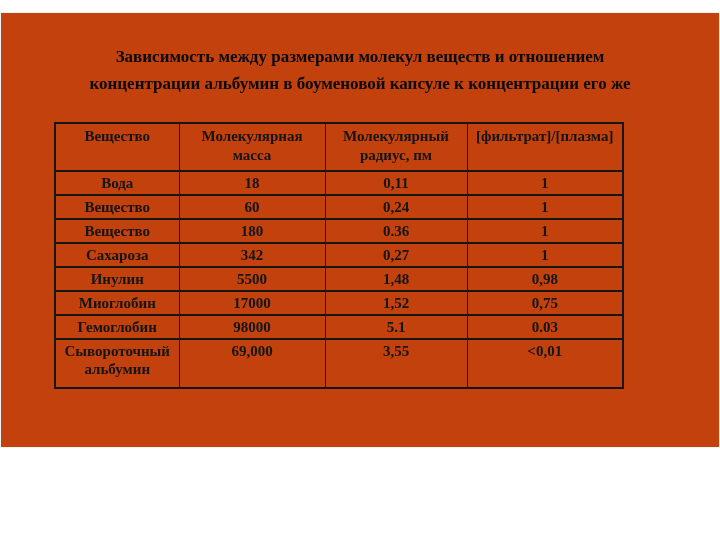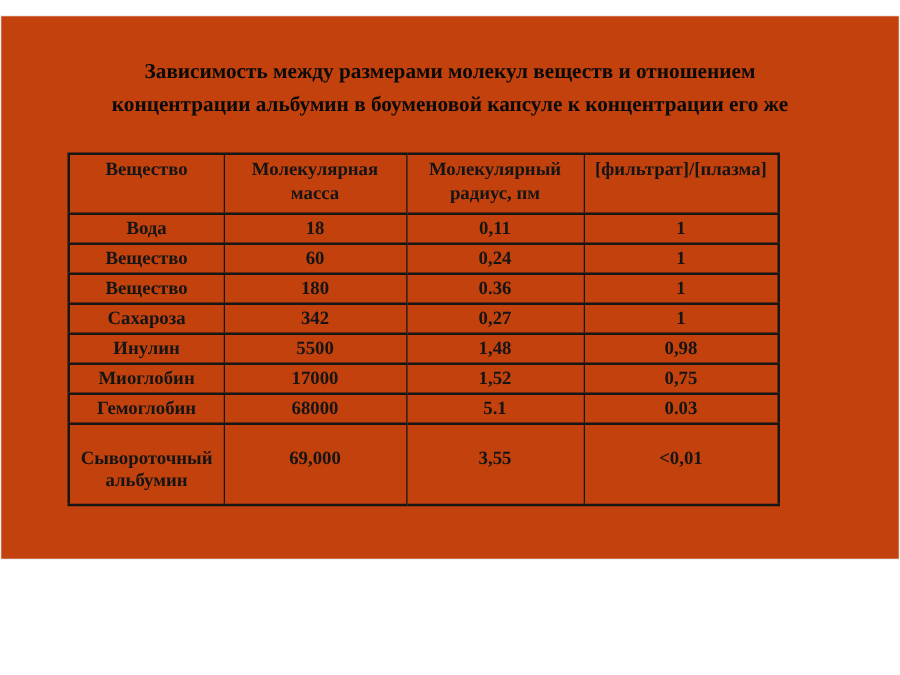--- a/index.html
+++ b/index.html
@@ -61,21 +61,21 @@
   }
   th .hline { display: block; }
   td {
     height: 20px;
     vertical-align: middle;
     line-height: 18px;
   }
   tr.tall-row td {
     height: 44px;
     vertical-align: top;
-    padding-top: 18px;
+    padding-top: 2px;
   }
 </style>
 </head>
 <body>
 
 <div class="page">
 
   <div class="title-block">
     <div class="title-line">Зависимость между размерами молекул веществ и отношением</div>
     <div class="title-line">концентрации альбумин в боуменовой капсуле к концентрации его же</div>
@@ -140,21 +140,21 @@
         <td>0,98</td>
       </tr>
       <tr>
         <td>Миоглобин</td>
         <td>17000</td>
         <td>1,52</td>
         <td>0,75</td>
       </tr>
       <tr>
         <td>Гемоглобин</td>
-        <td>68000</td>
+        <td>98000</td>
         <td>5.1</td>
         <td>0.03</td>
       </tr>
       <tr class="tall-row">
         <td>Сывороточный альбумин</td>
         <td>69,000</td>
         <td>3,55</td>
         <td>&lt;0,01</td>
       </tr>
     </tbody>

